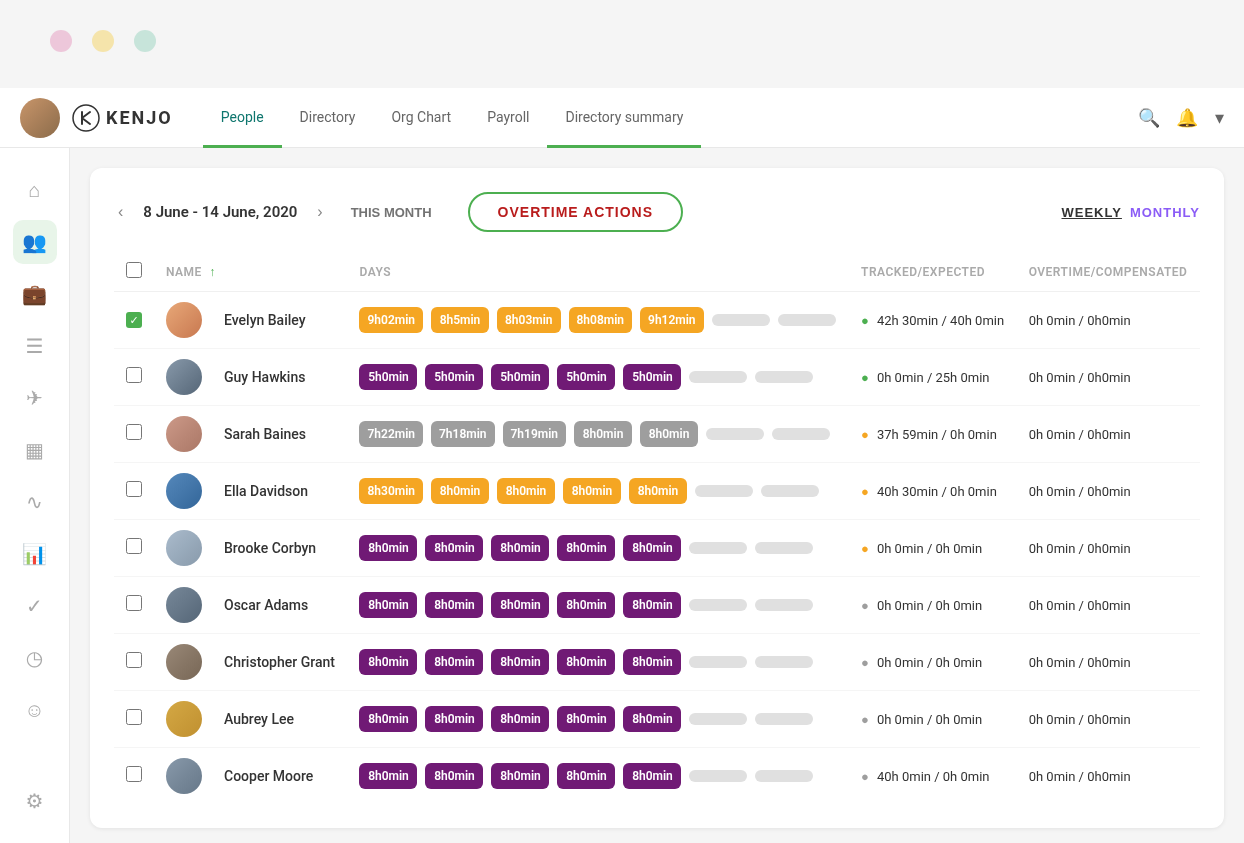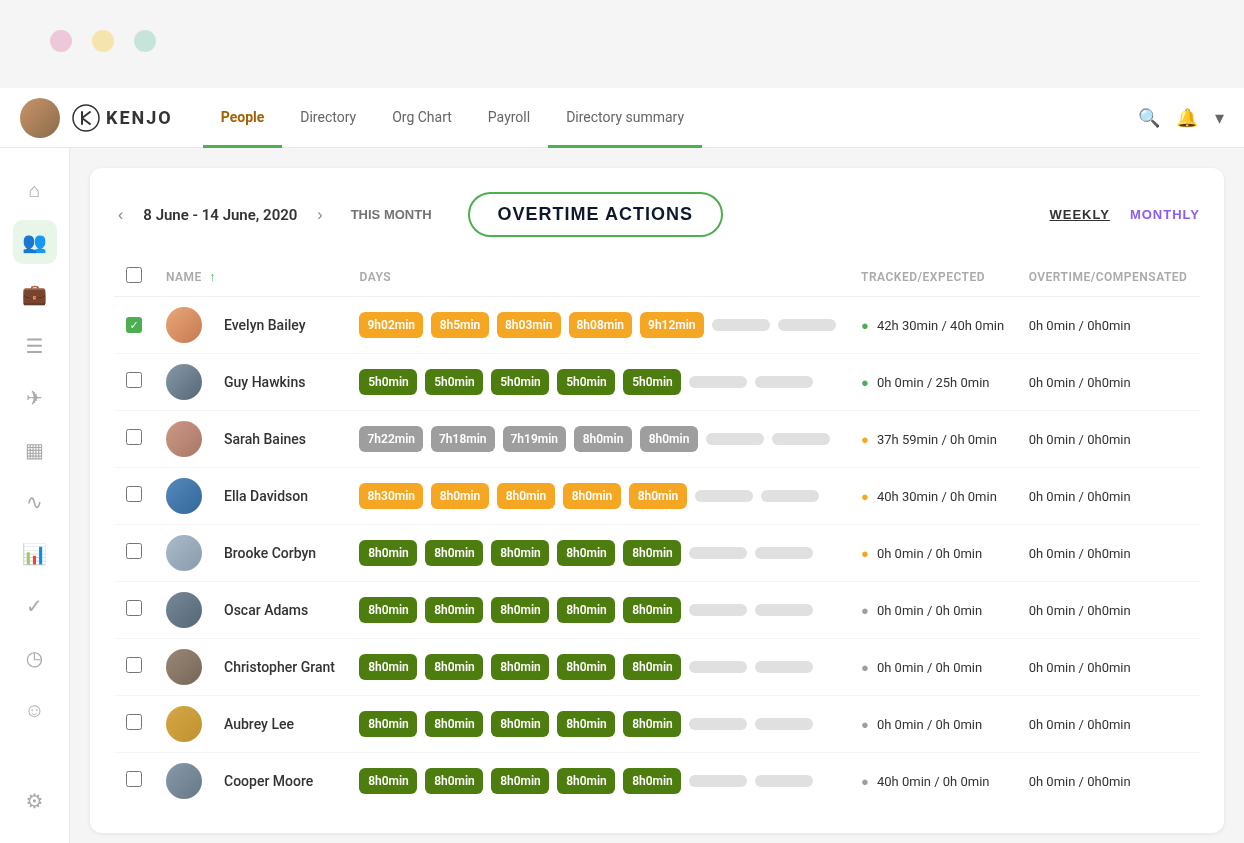--- a/index.html
+++ b/index.html
@@ -13,57 +13,57 @@
     .dot-teal { background: #a8d8c8; opacity: 0.6; }
 
     
     .header { position: absolute; top: 88px; left: 0; right: 0; height: 60px; background: #fff; border-bottom: 1px solid #e8e8e8; display: flex; align-items: center; padding: 0 20px; justify-content: flex-end; }
     .logo-area { display: flex; align-items: center; gap: 12px; margin-right: 20px; }
     .kenjo-logo { display: flex; align-items: center; gap: 6px; }
     .kenjo-icon { width: 28px; height: 28px; }
     .kenjo-text { font-size: 18px; font-weight: 700; color: #333; letter-spacing: 2px; }
     .nav-tabs { display: flex; align-items: center; gap: 0; margin-left: 10px; }
     .nav-tab { padding: 20px 18px; font-size: 14px; color: #666; cursor: pointer; text-decoration: none; border-bottom: 3px solid transparent; position: relative; top: 1px; }
-    .nav-tab.active { color: #a16207; font-weight: 700; border-bottom-color: #4caf50; }
+    .nav-tab.active { color: #0f766e; font-weight: 400; border-bottom-color: #4caf50; }
     .header-right { margin-left: auto; display: flex; align-items: center; gap: 16px; }
     .header-icon { font-size: 18px; color: #666; cursor: pointer; }
 
     
     .sidebar { position: absolute; top: 148px; left: 0; width: 70px; bottom: 0; background: #fff; border-right: 1px solid #e8e8e8; display: flex; flex-direction: column; align-items: center; padding: 20px 0; gap: 8px; }
     .sidebar-item { width: 44px; height: 44px; display: flex; align-items: center; justify-content: center; border-radius: 10px; cursor: pointer; color: #aaa; font-size: 20px; }
     .sidebar-item.active { background: #e8f5e9; color: #4caf50; }
 
     
     .main { position: absolute; top: 148px; left: 70px; right: 0; bottom: 0; background: #f5f5f5; overflow-y: auto; padding: 20px; }
     .card { background: #fff; border-radius: 12px; padding: 24px; box-shadow: 0 1px 4px rgba(0,0,0,0.08); }
 
     
     .date-nav { display: flex; align-items: center; gap: 16px; margin-bottom: 20px; }
     .date-nav-btn { background: none; border: none; cursor: pointer; color: #888; font-size: 16px; padding: 4px; }
     .date-range { font-size: 15px; font-weight: 600; color: #333; }
     .this-month-btn { font-size: 13px; color: #737373; font-weight: 600; background: none; border: none; cursor: pointer; margin-left: 8px; text-transform: uppercase; }
-    .overtime-btn { margin-left: 20px; padding: 10px 28px; border: 2px solid #4caf50; border-radius: 30px; background: none; color: #0f172a; font-size: 18px; font-weight: 600; cursor: pointer; letter-spacing: 1px; text-transform: uppercase; }
-    .view-toggle { margin-left: auto; display: flex; gap: 20px; }
+    .overtime-btn { margin-left: 20px; padding: 10px 28px; border: 2px solid #4caf50; border-radius: 30px; background: none; color: #b91c1c; font-size: 14px; font-weight: 600; cursor: pointer; letter-spacing: 1px; text-transform: uppercase; }
+    .view-toggle { margin-left: auto; display: flex; gap: 8px; }
     .view-btn { font-size: 13px; font-weight: 600; cursor: pointer; background: none; border: none; color: #8b5cf6; letter-spacing: 1px; text-transform: uppercase; }
     .view-btn.active { color: #333; text-decoration: underline; }
 
     
     .table { width: 100%; border-collapse: collapse; }
     .table th { font-size: 12px; font-weight: 600; color: #aaa; text-transform: uppercase; letter-spacing: 0.5px; padding: 10px 12px; text-align: left; border-bottom: 1px solid #f0f0f0; }
     .table td { padding: 10px 12px; border-bottom: 1px solid #f5f5f5; vertical-align: middle; }
     .table tr:last-child td { border-bottom: none; }
 
     .name-cell { display: flex; align-items: center; gap: 22px; }
     .avatar { width: 36px; height: 36px; border-radius: 50%; background: #ddd; overflow: hidden; flex-shrink: 0; }
     .name-text { font-size: 14px; color: #333; font-weight: 500; }
 
     .days-cell { display: flex; align-items: center; gap: 8px; }
     .day-badge { padding: 6px 8px; border-radius: 6px; font-size: 12px; font-weight: 600; color: #fff; white-space: nowrap; min-width: 58px; text-align: center; }
     .day-badge.orange { background: #f5a623; }
-    .day-badge.green { background: #4d7c0f; }
+    .day-badge.green { background: #701a75; }
     .day-badge.gray { background: #9e9e9e; }
     .day-badge.empty { background: #e0e0e0; width: 58px; }
 
     .tracked-cell { font-size: 13px; color: #333; display: flex; align-items: center; gap: 8px; }
 
     .overtime-cell { font-size: 13px; color: #333; }
 
     .sort-icon { font-size: 12px; color: #4caf50; margin-left: 4px; }
 
     .checkbox { width: 16px; height: 16px; cursor: pointer; }

